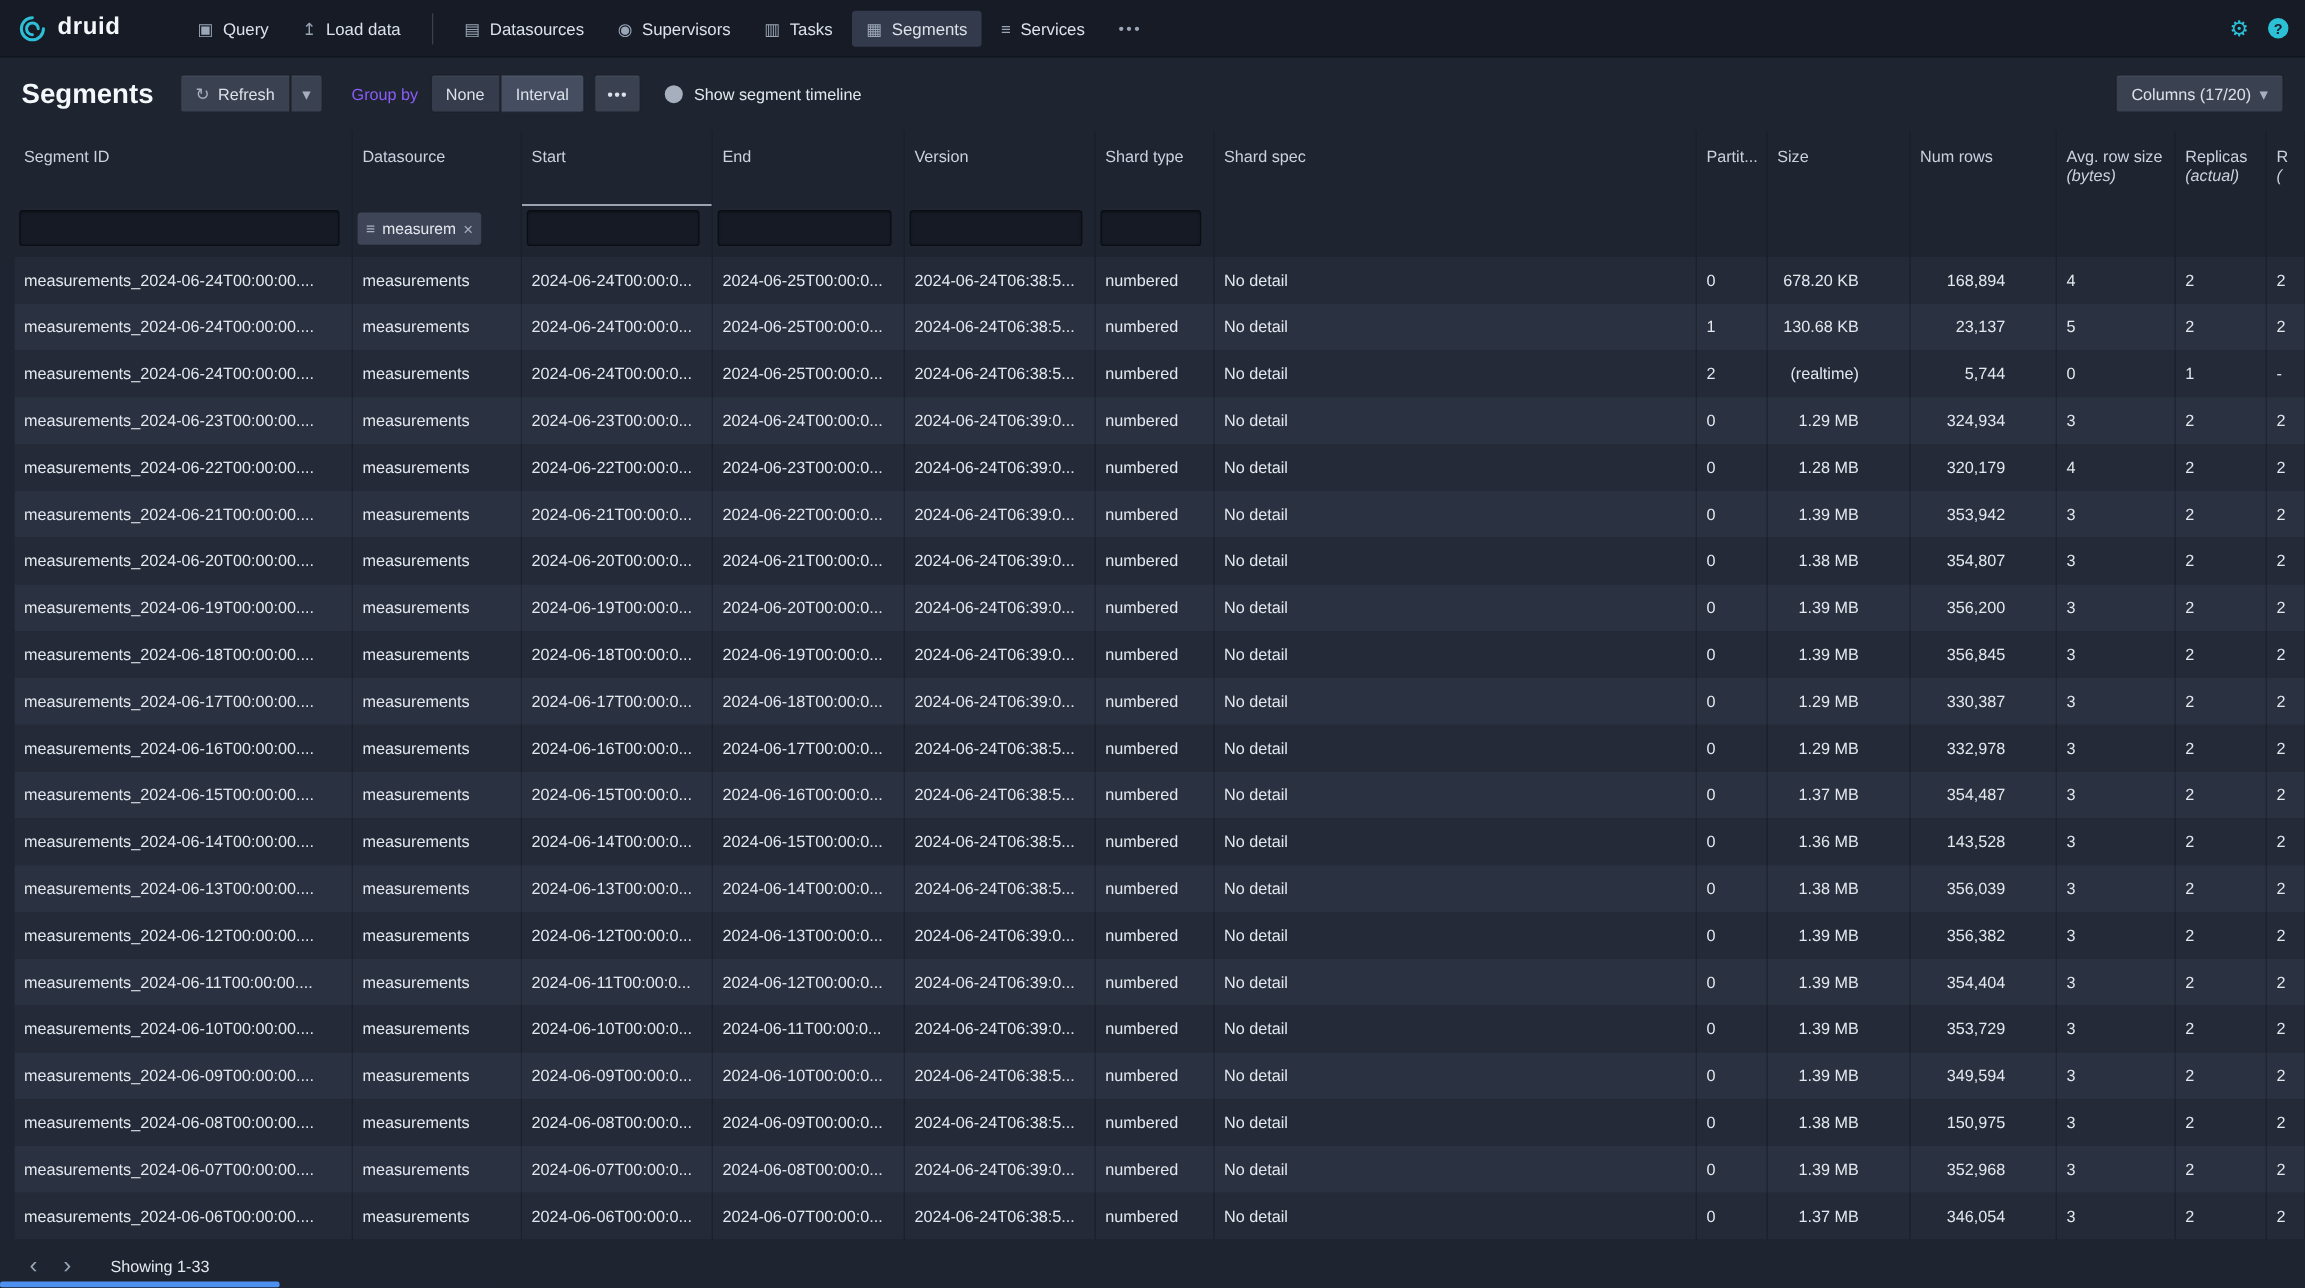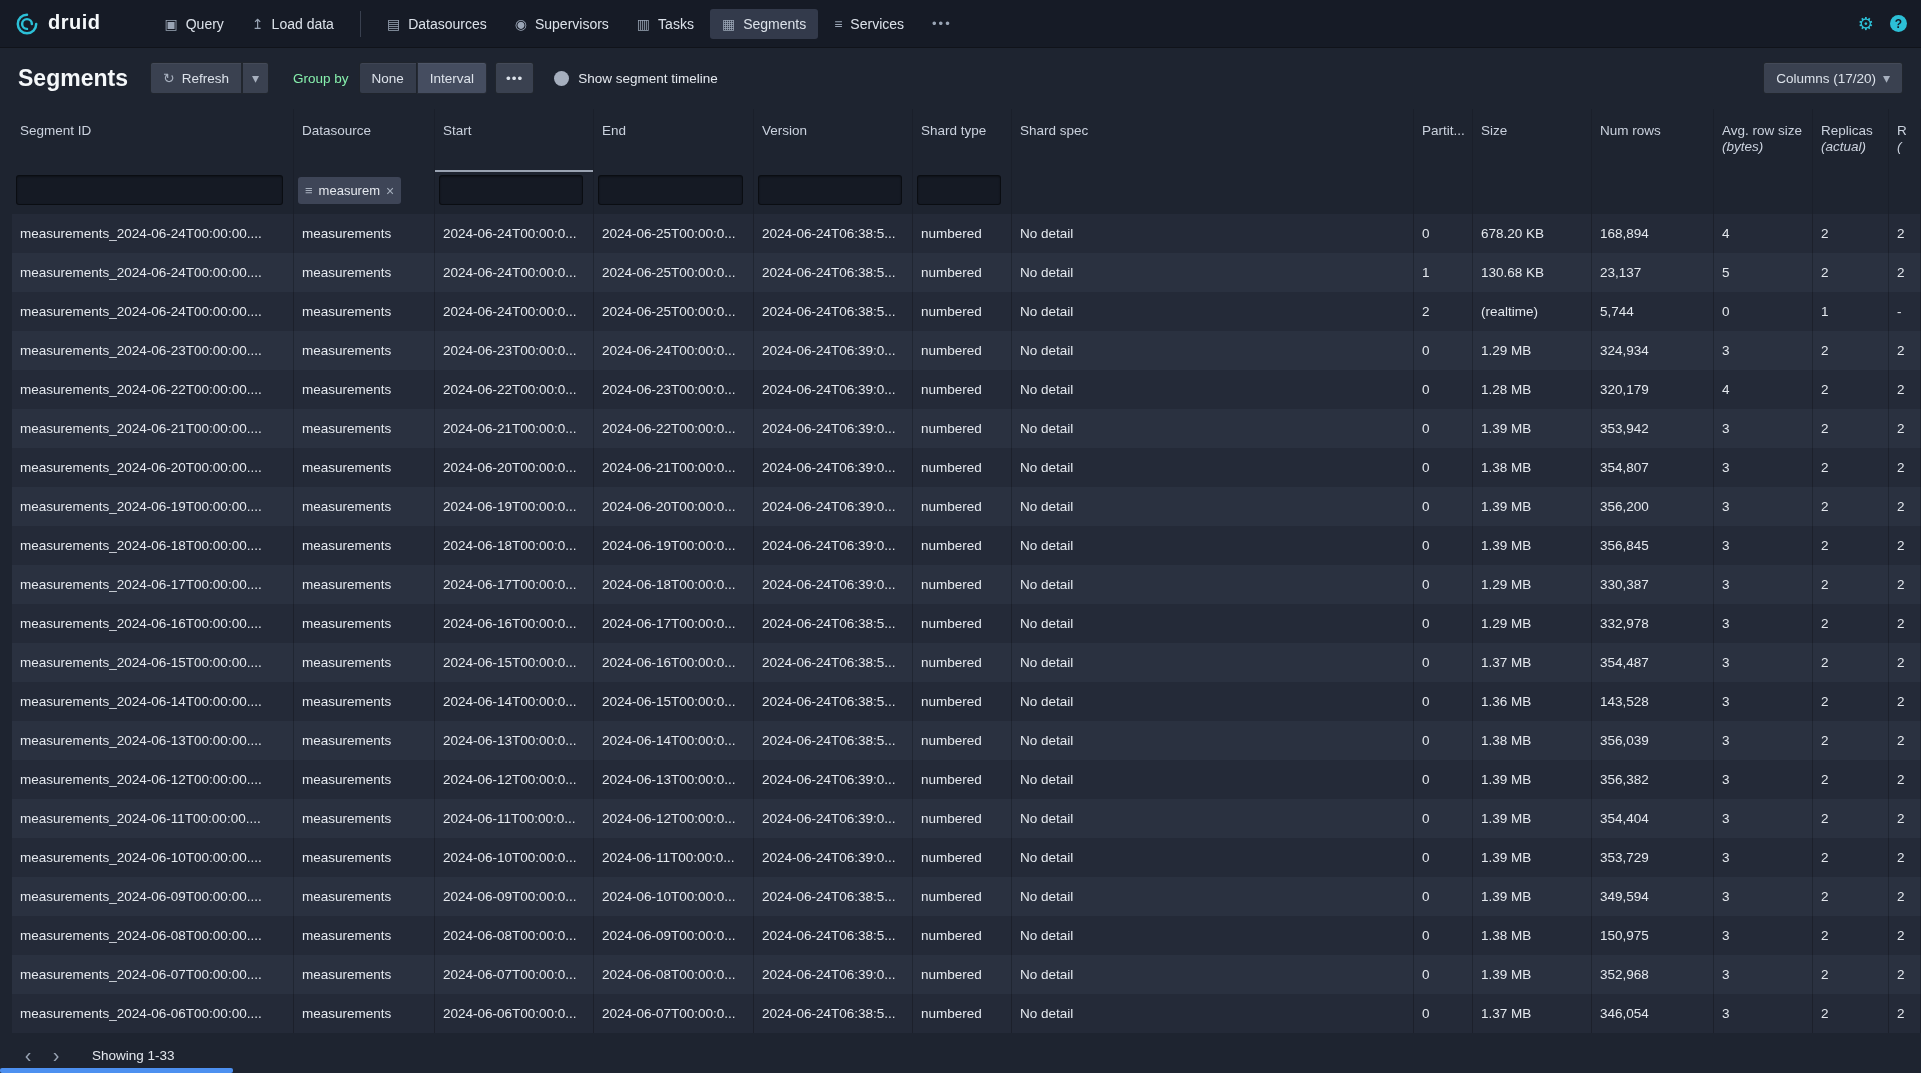--- a/index.html
+++ b/index.html
@@ -38,21 +38,21 @@
   .btn {
     background:#3A4150; border:1px solid rgba(17,20,24,.6); border-radius:3px;
     height:32px; display:inline-flex; align-items:center; gap:7px; padding:0 12px;
     color:#DCE2EA; font-size:13.5px; cursor:pointer;
     box-shadow:inset 0 1px 0 rgba(255,255,255,.05);
   }
   .btn .bicon { color:#A7B0BE; font-size:14px; line-height:1; }
   .split { display:inline-flex; }
   .split .btn.main { border-radius:3px 0 0 3px; }
   .split .btn.caret { border-radius:0 3px 3px 0; border-left:1px solid rgba(17,20,24,.6); padding:0 9px; }
-  .groupby-label { color:#86efac; font-size:13.5px; margin:0 10px 0 24px; }
+  .groupby-label { color:#8b5cf6; font-size:13.5px; margin:0 10px 0 24px; }
   .seg-group { display:inline-flex; }
   .seg-group .btn { border-radius:0; }
   .seg-group .btn:first-child { border-radius:3px 0 0 3px; background:#353C4B; }
   .seg-group .btn.selected { background:#454D60; border-radius:0 3px 3px 0; }
   .more-btn { margin-left:8px; padding:0 10px; letter-spacing:1px; }
   .toggle-knob {
     width:15px; height:15px; border-radius:50%; background:#A6AFBE;
     margin-left:20px; cursor:pointer; flex:none;
   }
   .timeline-label { color:#E4E8EE; font-size:13.5px; margin-left:9px; }
@@ -85,21 +85,21 @@
     background:#3E4557; border-radius:3px; padding:0 7px; font-size:13px; color:#E4E8EE; cursor:pointer;
   }
   .chip-icon { color:#A7B0BE; font-size:13px; }
   .chip-x { color:#A7B0BE; font-size:14px; cursor:pointer; }
   tbody td {
     height:39px; font-size:13.5px; color:#E4E8EE; padding:0 8px;
     border-right:1px solid rgba(0,0,0,.22); cursor:default;
   }
   tbody tr.stripe-a { background:#242A38; }
   tbody tr.stripe-b { background:#2A3140; }
-  td.num { text-align:left; padding-right:42px; }
+  td.num { text-align:right; padding-right:42px; }
 
   
   .footer { display:flex; align-items:center; height:40px; padding:0 14px; margin-top:2px; }
   .pg-btn {
     width:28px; height:28px; display:flex; align-items:center; justify-content:center;
     color:#9AA5B5; font-size:20px; cursor:pointer; border-radius:3px;
   }
   .showing { font-size:13.5px; color:#E4E8EE; margin-left:22px; }
   .hscroll-thumb {
     position:absolute; left:0; bottom:0; width:233px; height:5px;

